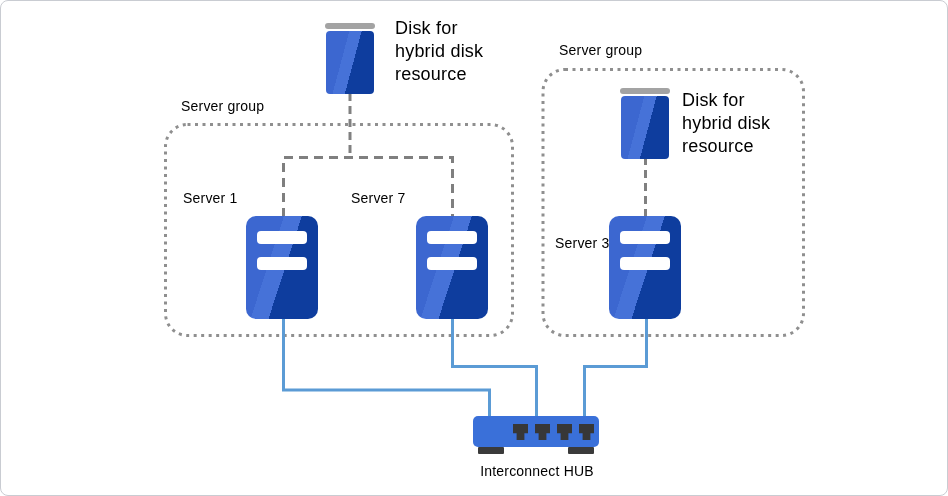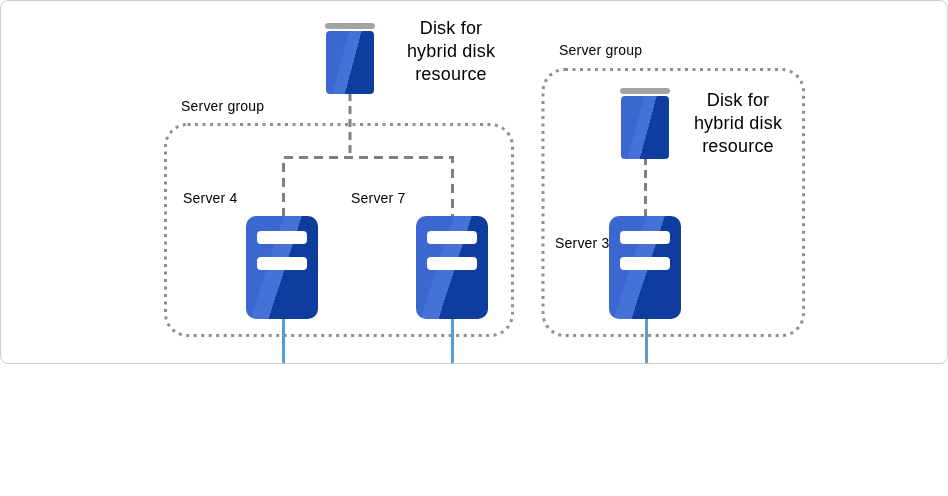--- a/index.html
+++ b/index.html
@@ -1,19 +1,19 @@
 <!DOCTYPE html>
 <html><head>
 <meta charset="utf-8">
 <style>
   html,body{margin:0;padding:0;background:#fff;}
   body{font-family:"Liberation Sans", sans-serif;color:#000;}
   .canvas{
-    position:relative;width:948px;height:364px;box-sizing:border-box;
-    background:#fff;border:1px solid #c9ccd2;border-radius:8px;overflow:hidden;text-align:center;
+    position:relative;width:948px;height:496px;box-sizing:border-box;
+    background:#fff;border:1px solid #c9ccd2;border-radius:8px;overflow:hidden;
   }
   .lines{position:absolute;left:0;top:0;width:948px;height:496px;pointer-events:none;}
   .lbl{position:absolute;font-size:14px;line-height:21px;letter-spacing:.2px;white-space:nowrap;}
   .disk-lbl{position:absolute;font-size:18px;line-height:23px;letter-spacing:.2px;width:112px;white-space:normal;}
 
   
   .disk{position:absolute;width:48px;}
   .disk .cap{height:6px;border-radius:3px;background:#a3a3a3;margin:0 -1px;}
   .disk .body{
     margin-top:2px;height:63px;border-radius:4px;
@@ -58,21 +58,21 @@
   </svg>
 
   <div class="disk" style="left:325px;top:22px;">
     <div class="cap"></div>
     <div class="body"></div>
   </div>
   <div class="disk-lbl" style="left:394px;top:16px;">Disk for hybrid disk resource</div>
 
   <div class="lbl" style="left:180px;top:95px;">Server group</div>
 
-  <div class="lbl" style="left:182px;top:187px;">Server 4</div>
+  <div class="lbl" style="left:182px;top:187px;">Server 1</div>
   <div class="server" style="left:245px;top:215px;">
     <div class="bar b1"></div>
     <div class="bar b2"></div>
   </div>
 
   <div class="lbl" style="left:350px;top:187px;">Server 7</div>
   <div class="server" style="left:415px;top:215px;">
     <div class="bar b1"></div>
     <div class="bar b2"></div>
   </div>
@@ -93,14 +93,15 @@
 
   <div class="hub">
     <div class="hbody"></div>
     <div class="port" style="left:40px;"></div>
     <div class="port" style="left:62px;"></div>
     <div class="port" style="left:84px;"></div>
     <div class="port" style="left:106px;"></div>
     <div class="foot" style="left:5px;"></div>
     <div class="foot" style="left:95px;"></div>
   </div>
+  <div class="lbl" style="left:536px;top:460px;transform:translateX(-50%);">Interconnect HUB</div>
 
 </div>
 
 </body></html>

